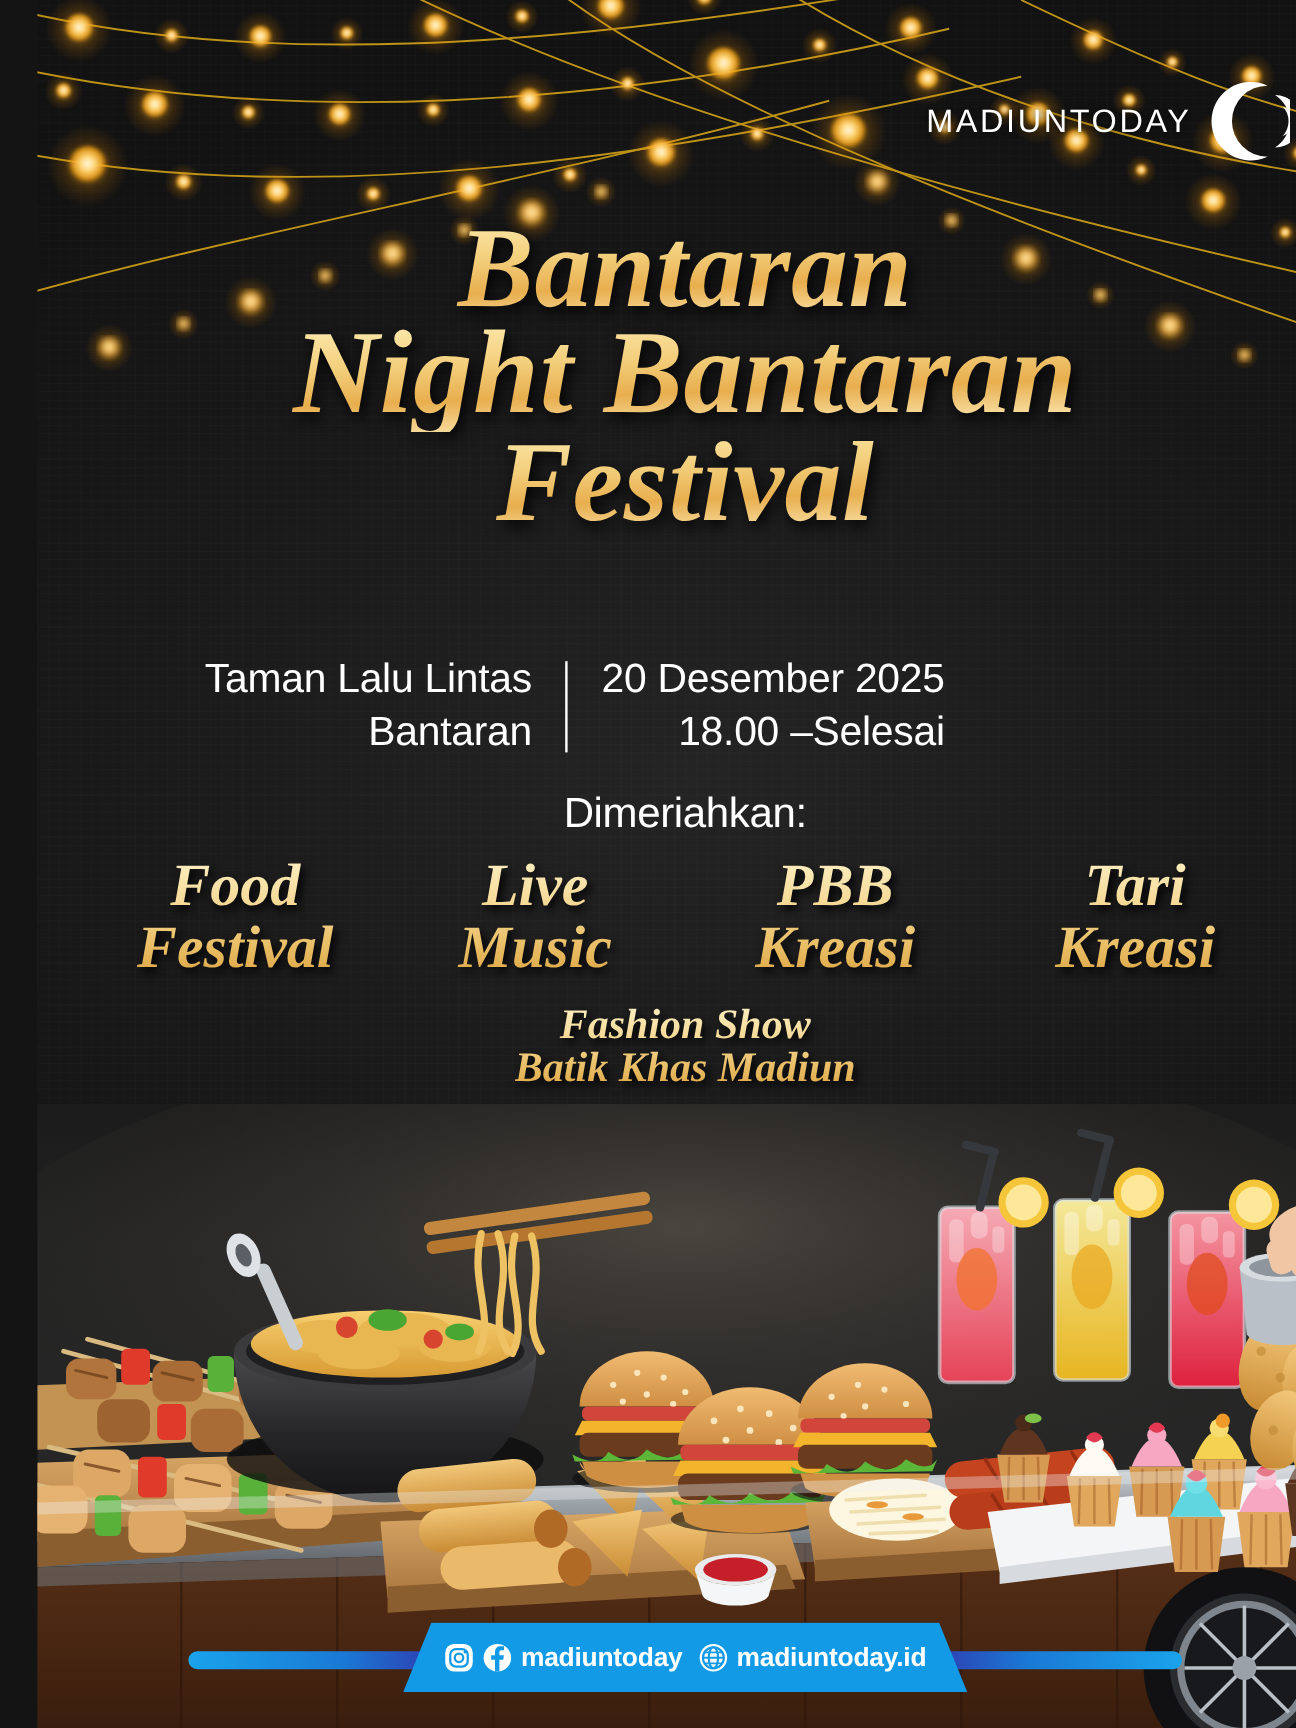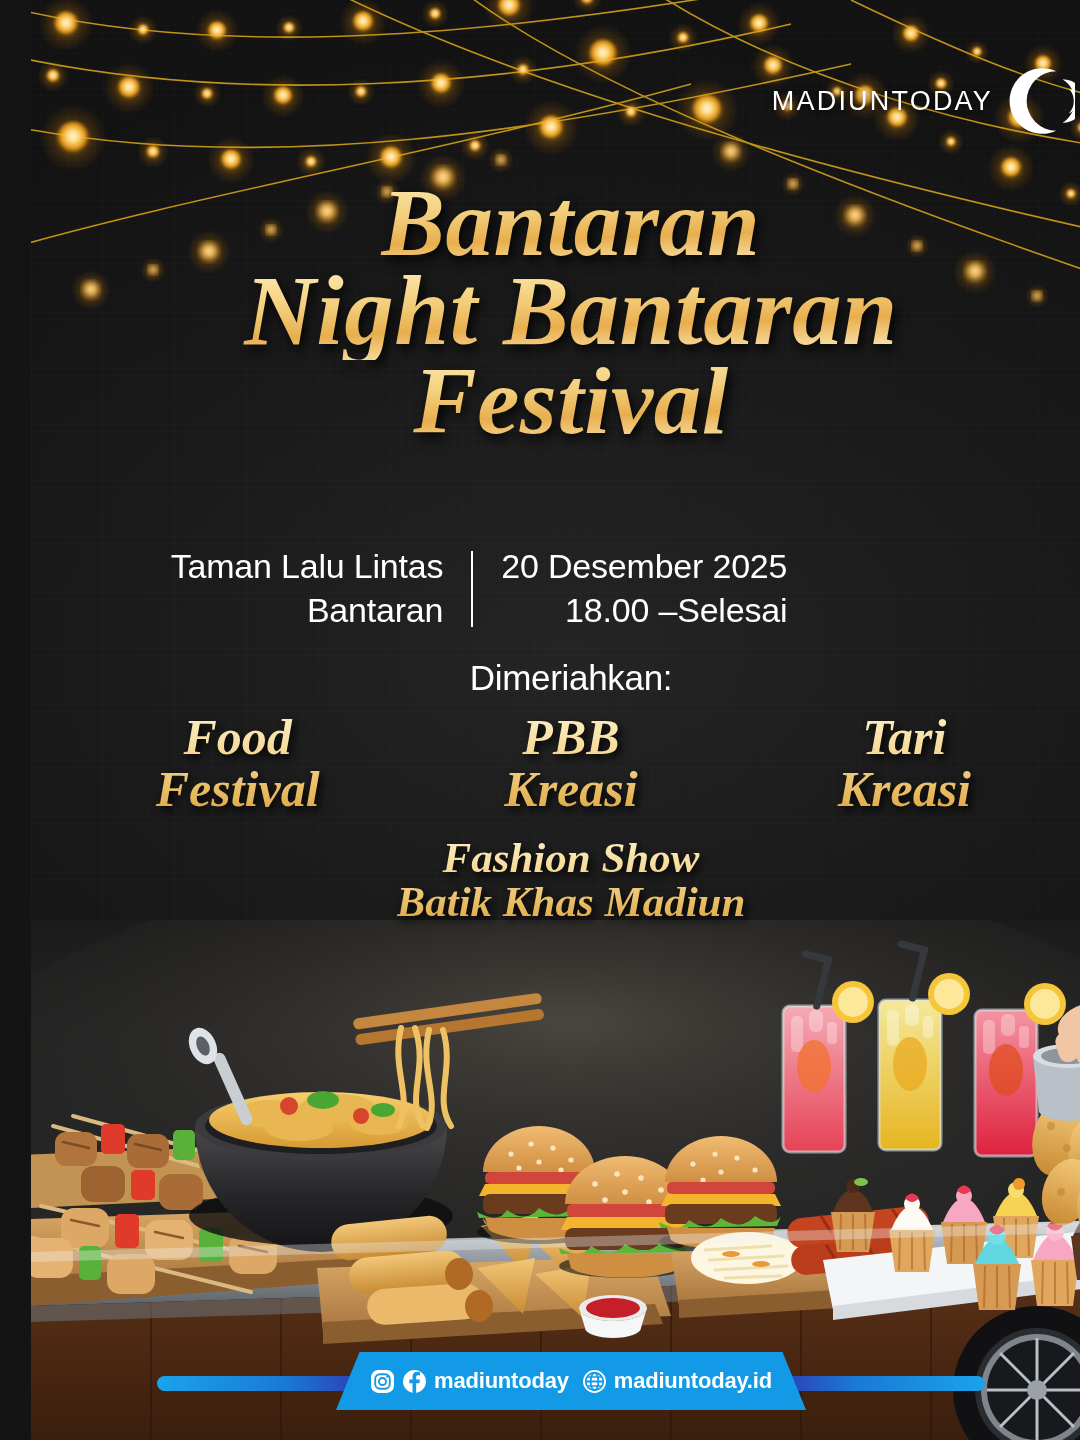--- a/index.html
+++ b/index.html
@@ -126,21 +126,21 @@
   .lineup-row1 .gold-item{
     font-size:50px;
     text-align:center;
     flex:1;
   }
   .lineup-row2{
     position:absolute; top:836px; left:0; width:1080px;
     display:flex; justify-content:center; align-items:flex-start; gap:96px;
     z-index:5;
   }
-  .lineup-row2 .gold-item{ font-size:43px; text-align:center; }
+  .lineup-row2 .gold-item{ font-size:35px; text-align:center; }
   .lineup-row2 .karawitan{ font-size:47px; margin-top:36px; }
 
   
   .photo{
     position:absolute; left:0; bottom:0; width:1080px; height:520px;
     overflow:hidden;
   }
   .photo svg{ display:block; }
 
   
@@ -474,20 +474,24 @@
   </div>
 
   <div class="lineup-head">Dimeriahkan:</div>
 
   <div class="lineup-row1">
     <div class="gold-item">
       <div>Food</div>
       <div>Festival</div>
     </div>
     <div class="gold-item">
+      <div>Live</div>
+      <div>Music</div>
+    </div>
+    <div class="gold-item">
       <div>PBB</div>
       <div>Kreasi</div>
     </div>
     <div class="gold-item">
       <div>Tari</div>
       <div>Kreasi</div>
     </div>
   </div>
 
   <div class="lineup-row2">

